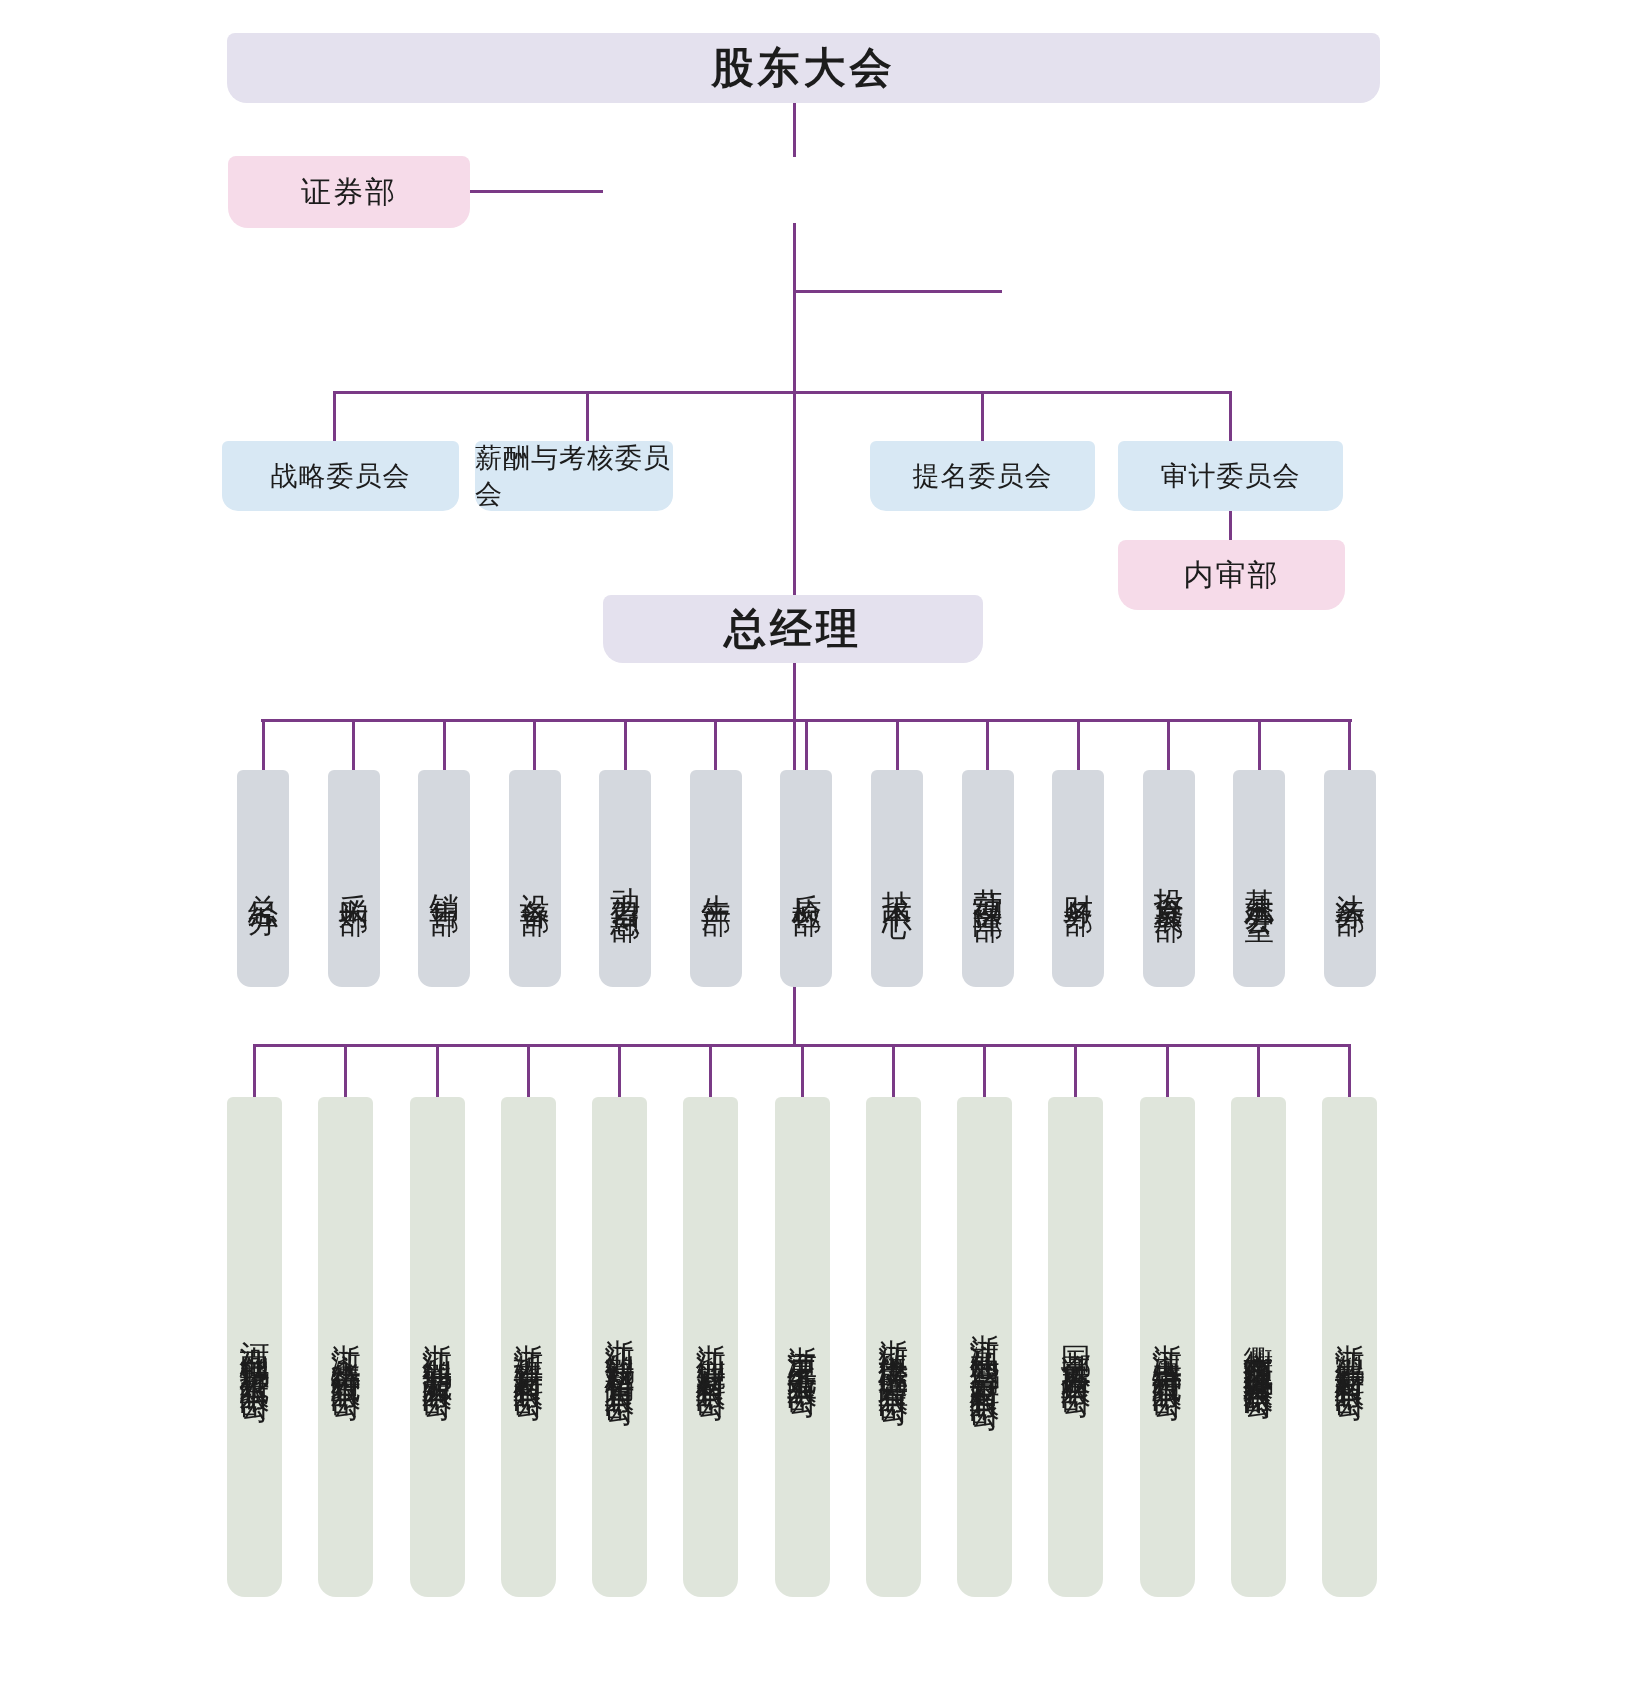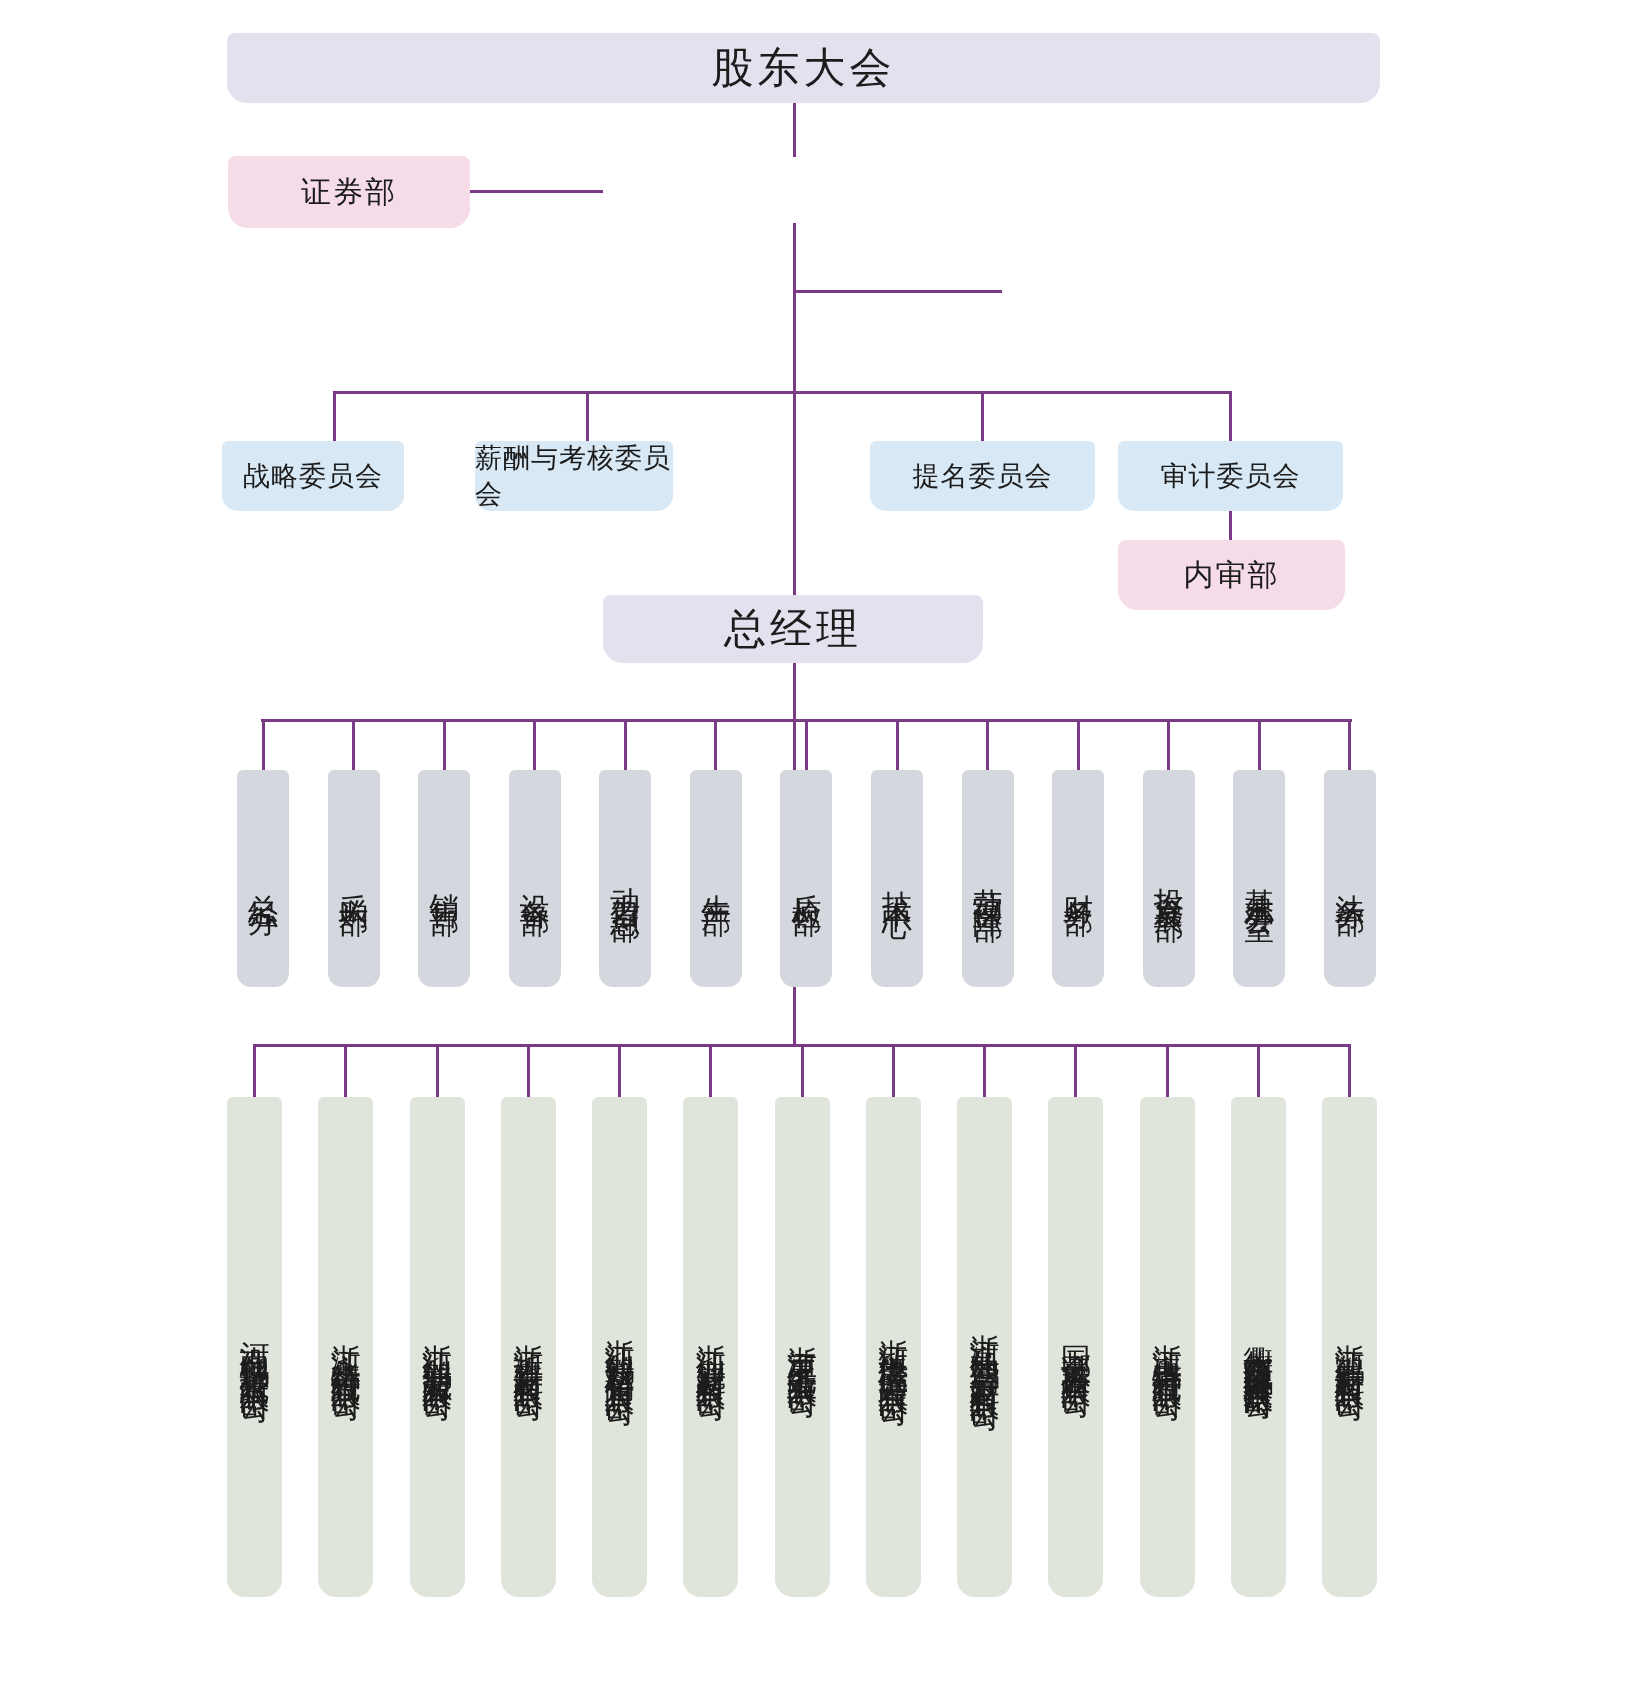--- a/index.html
+++ b/index.html
@@ -18,21 +18,21 @@
   .line.h { height: 3px; }
   
   .node {
     position: absolute;
     display: flex;
     align-items: center;
     justify-content: center;
     border-radius: 8px 8px 20px 20px;
     box-sizing: border-box;
   }
-  .node.big   { background: var(--lavender, #e4e1ee); font-size: 42px; font-weight: 400; letter-spacing: 4px; }
+  .node.big   { background: var(--lavender, #e4e1ee); font-size: 42px; font-weight: 700; letter-spacing: 4px; }
   .node.pink  { background: var(--pink, #f6dbe9); font-size: 30px; letter-spacing: 2px; }
   .node.blue  { background: var(--blue, #d8e8f4); font-size: 27px; letter-spacing: 1px; border-radius: 6px 6px 16px 16px; }
   
   .row { position: absolute; display: flex; justify-content: space-between; }
   .rowbar { position: absolute; top: 0; height: 3px; background: var(--line, #7a3a86); }
   .col { display: flex; flex-direction: column; align-items: center; }
   .stub { width: 3px; background: var(--line, #7a3a86); }
   .vbox {
     display: flex;
     align-items: center;
@@ -71,21 +71,21 @@
   <div class="node big" style="left:227px; top:33px; width:1153px; height:70px">
     <span>股东大会</span>
   </div>
 
   <div class="node pink" style="left:228px; top:156px; width:242px; height:72px">
     <span>证券部</span>
   </div>
 
 
 
-  <div class="node blue" style="left:222px; top:441px; width:182px; height:70px">
+  <div class="node blue" style="left:222px; top:441px; width:237px; height:70px">
     <span>战略委员会</span>
   </div>
   <div class="node blue" style="left:475px; top:441px; width:198px; height:70px">
     <span>薪酬与考核委员会</span>
   </div>
   <div class="node blue" style="left:870px; top:441px; width:225px; height:70px">
     <span>提名委员会</span>
   </div>
   <div class="node blue" style="left:1118px; top:441px; width:225px; height:70px">
     <span>审计委员会</span>

